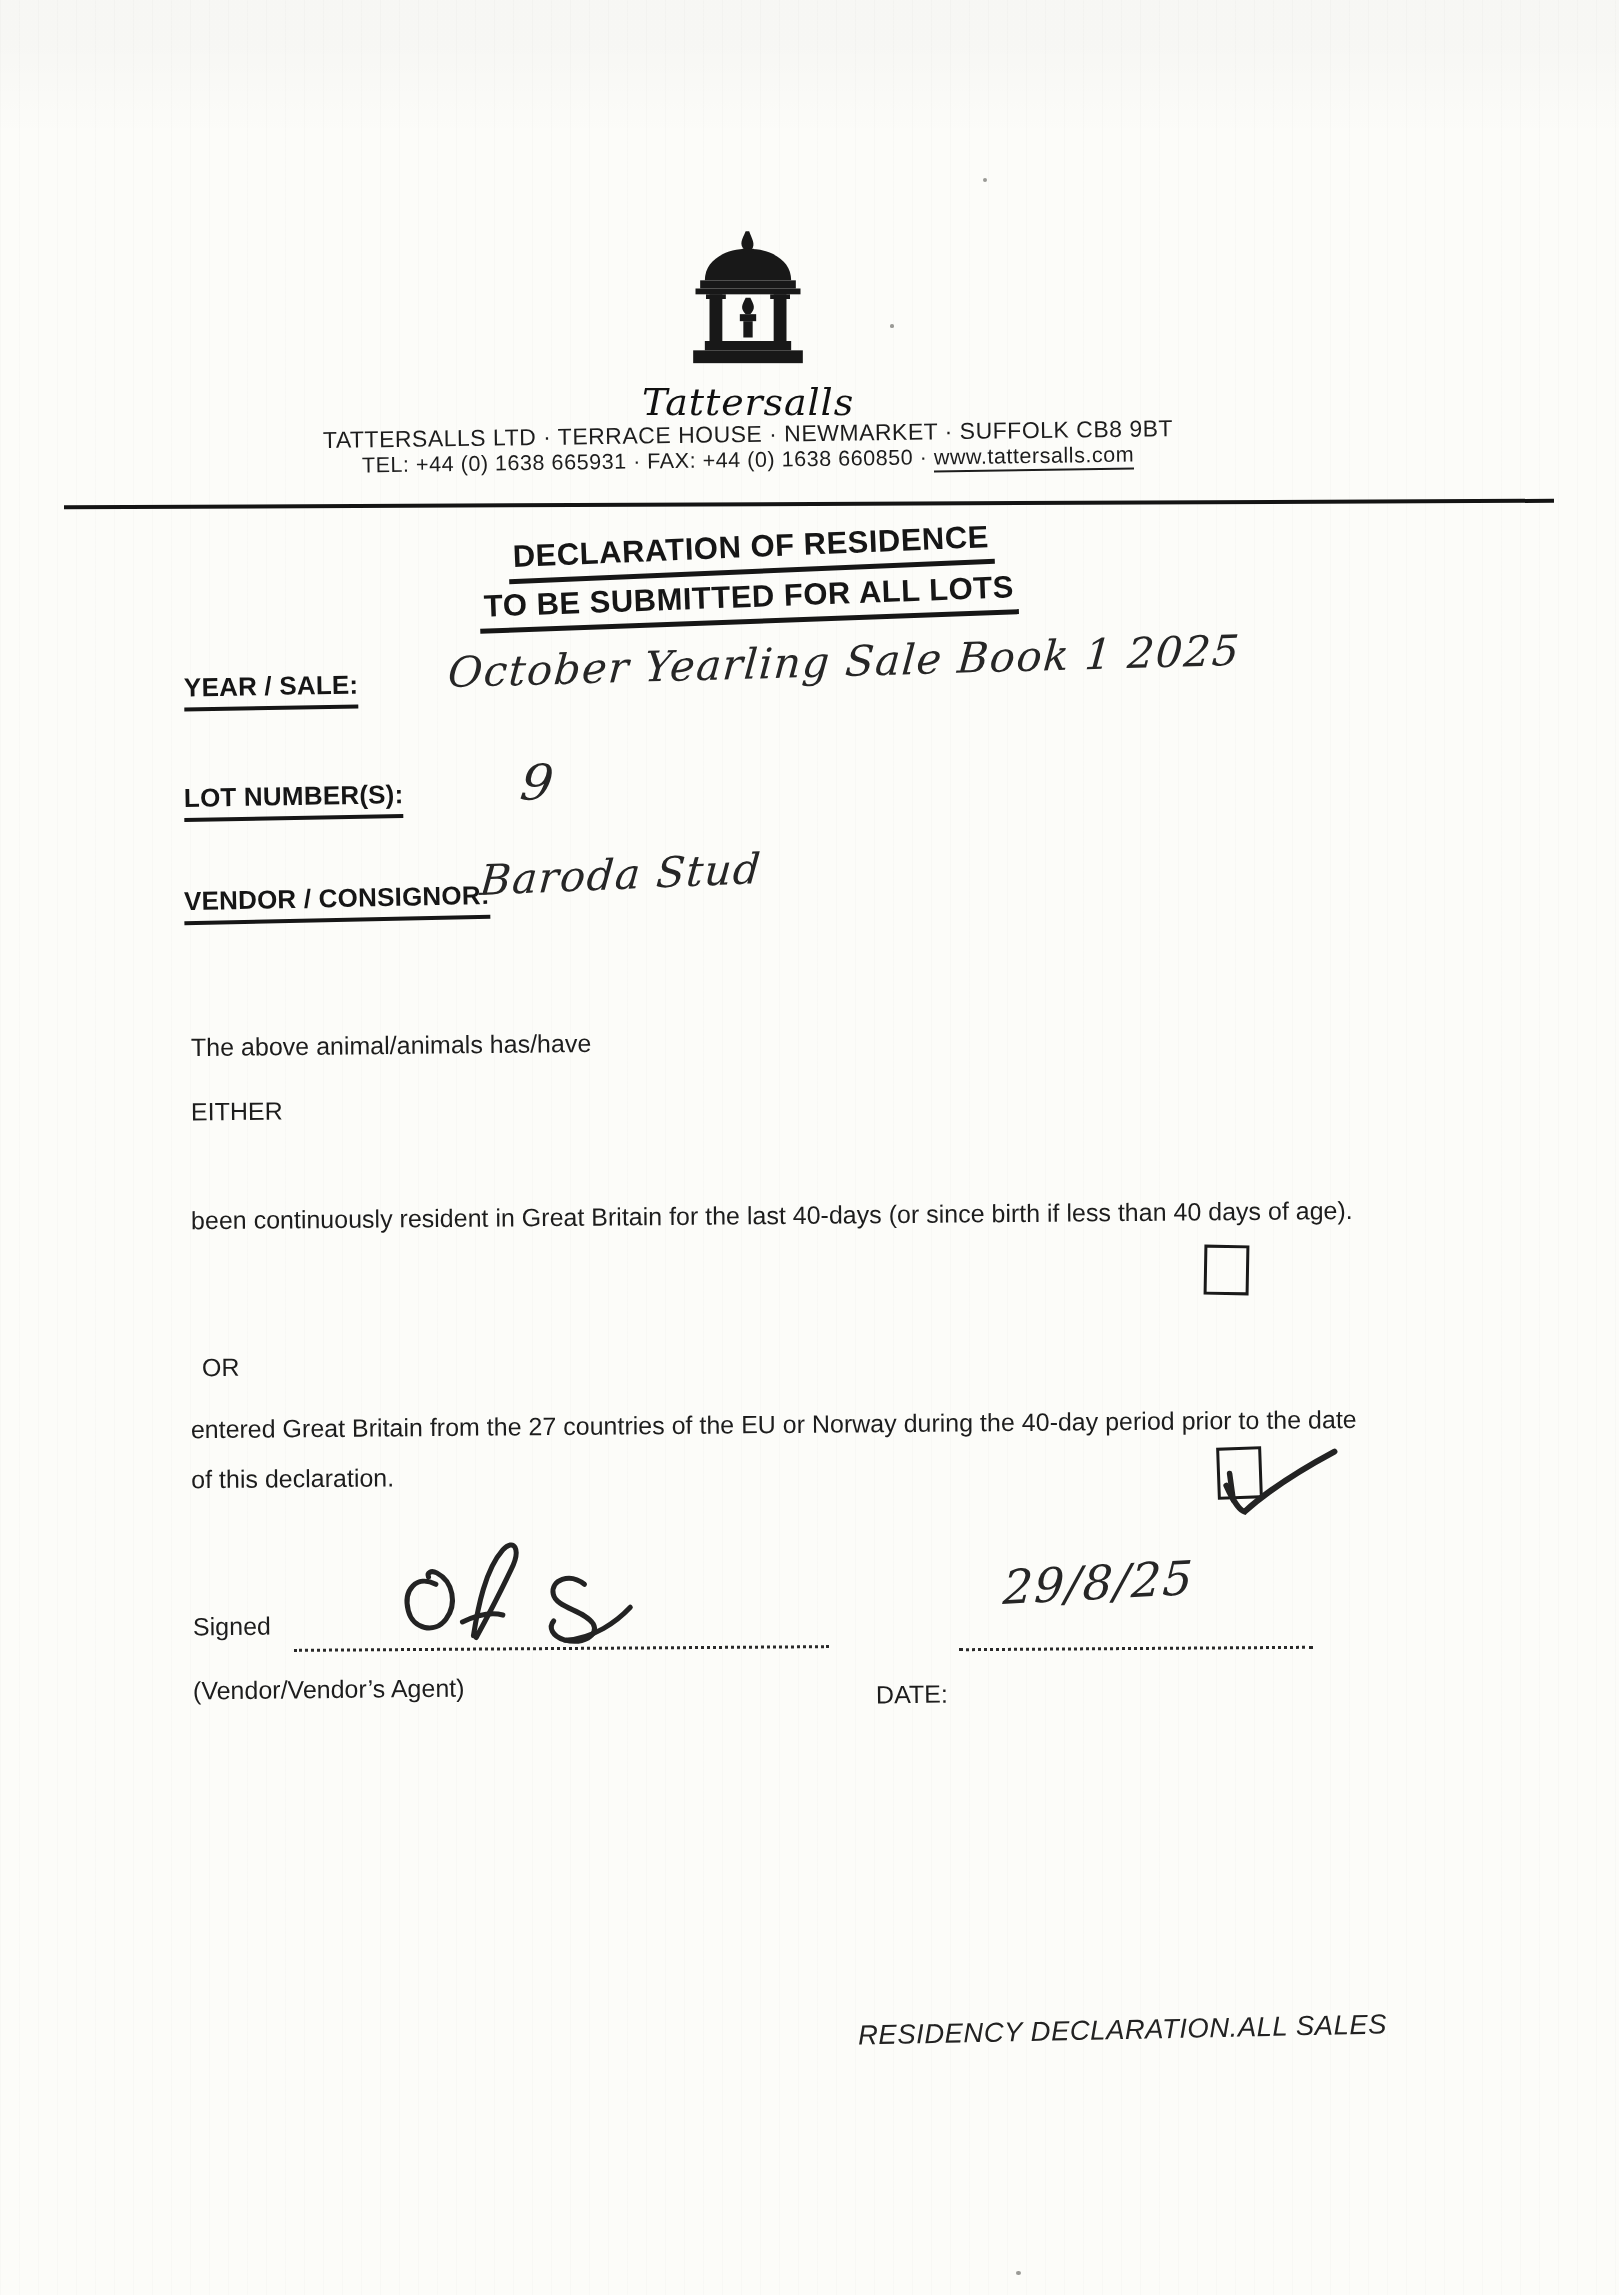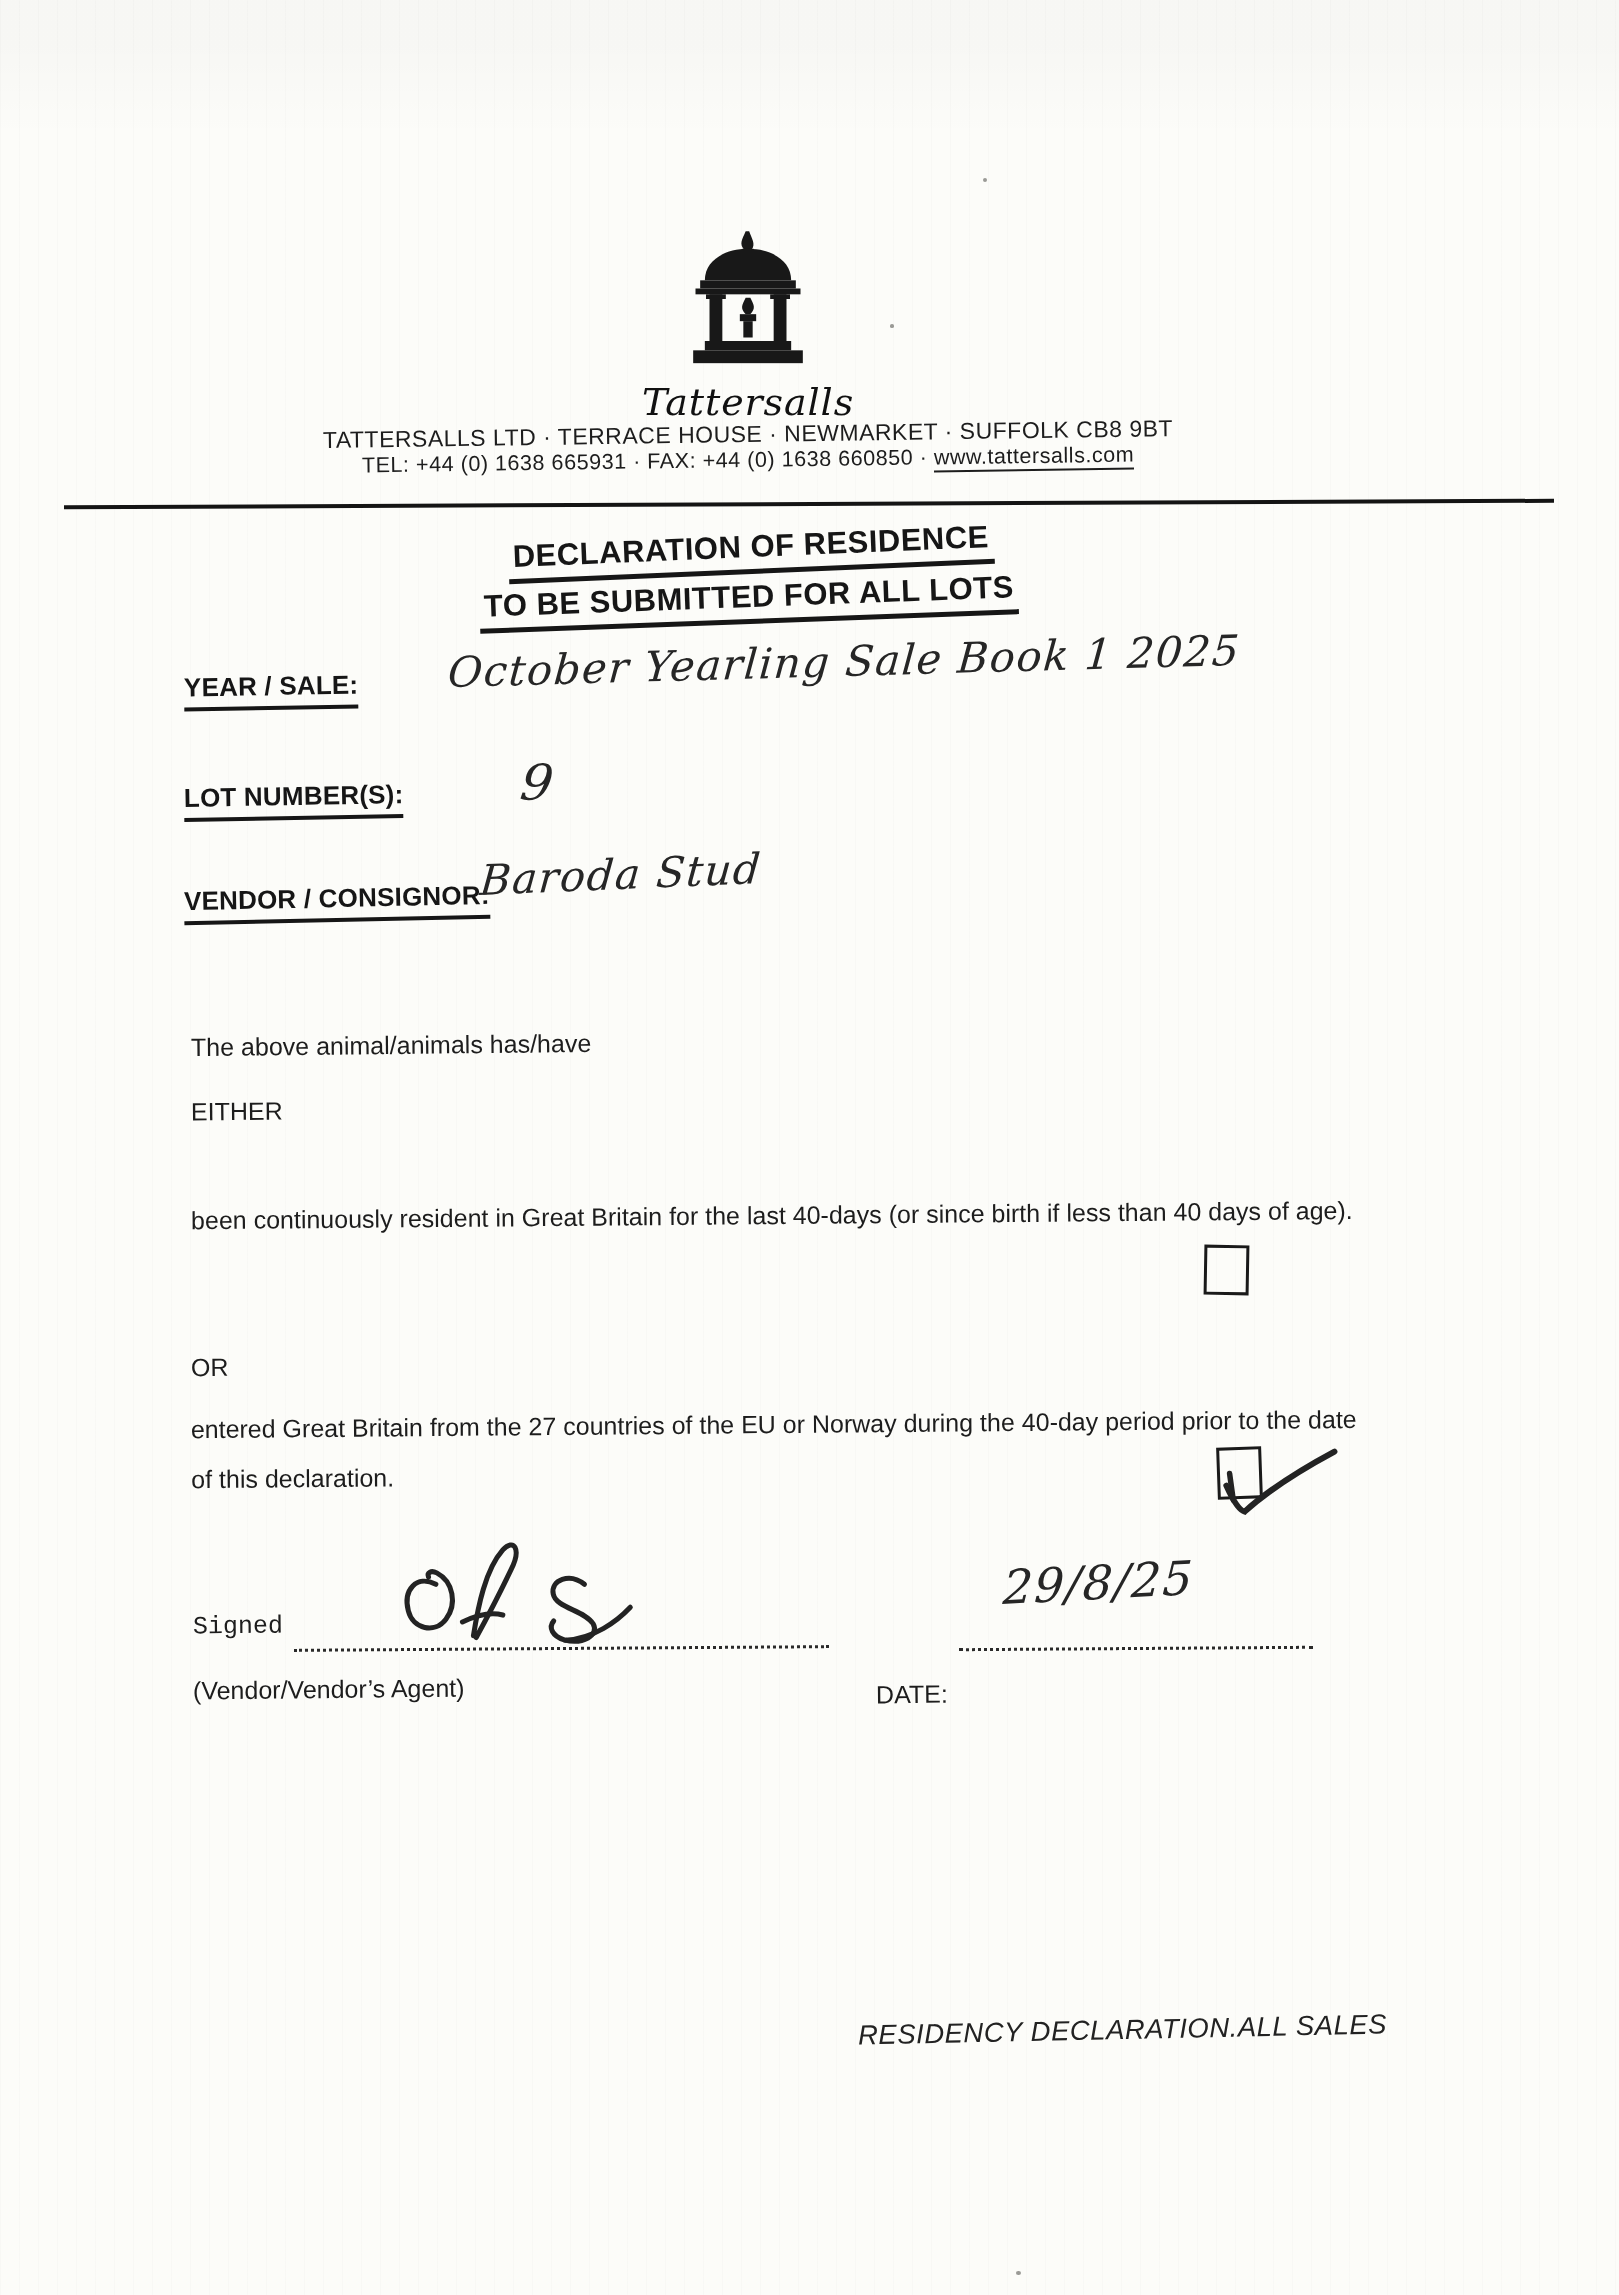--- a/index.html
+++ b/index.html
@@ -114,32 +114,32 @@
   <div class="abs body-text" style="left:191px;top:1031px;transform:rotate(-0.6deg);">The above animal/animals has/have</div>
 
   <div class="abs body-text bold" style="left:191px;top:1097px;transform:rotate(-0.6deg);">EITHER</div>
 
   <div class="abs body-text para" style="left:191px;top:1190px;">been continuously resident in Great Britain for the last 40-days (or since birth if less than 40 days of age).</div>
 
   <div class="abs checkbox" style="left:1204px;top:1245px;width:39px;height:44px;transform:rotate(1deg);">
     
   </div>
 
-  <div class="abs body-text bold" style="left:191px;top:1353px;transform:rotate(-0.6deg);">OR</div>
+  <div class="abs body-text bold" style="left:202px;top:1353px;transform:rotate(-0.6deg);">OR</div>
 
   <div class="abs body-text para" style="left:191px;top:1399px;">entered Great Britain from the 27 countries of the EU or Norway during the 40-day period prior to the date of this declaration.</div>
 
   <div class="abs checkbox checked" style="left:1217px;top:1447px;width:39px;height:46px;transform:rotate(-2deg);">
     <svg class="tick" width="138" height="101" viewBox="0 0 300 220" style="position:absolute;left:-8.3px;top:-19px;">
       <path d="M38 92 L 44 150" fill="none" stroke="#232323" stroke-width="12" stroke-linecap="round"></path>
       <path d="M30 118 Q 52 172 68 176 Q 140 115 268 52" fill="none" stroke="#232323" stroke-width="13" stroke-linecap="round"></path>
     </svg>
   </div>
 
-  <div class="abs body-text" style="left:193px;top:1612px;transform:rotate(-0.6deg);font-family:Liberation Mono, monospace;">Signed</div>
+  <div class="abs body-text" style="left:193px;top:1612px;transform:rotate(-0.6deg);">Signed</div>
   <div class="abs dotline" style="left:294px;top:1647px;width:535px;transform:rotate(-0.4deg);"></div>
 
   <svg class="abs" style="left:390px;top:1529px;" width="321" height="129" viewBox="0 0 700 280">
     <g fill="none" stroke="#232323" stroke-width="11" stroke-linecap="round">
       <path d="M100 120 C 58 98, 28 132, 40 178 C 50 218, 98 228, 122 196 C 147 163, 138 114, 102 95 C 90 89, 80 94, 84 104"></path>
       <path d="M182 232 C 192 168, 208 88, 246 45 C 270 19, 287 42, 264 88 C 243 132, 212 192, 188 236"></path>
       <path d="M158 202 C 192 186, 224 181, 246 187"></path>
       <path d="M424 120 C 392 94, 350 110, 356 141 C 362 172, 424 176, 443 206 C 457 231, 420 252, 380 241 C 354 233, 345 214, 357 200"></path>
       <path d="M382 242 C 444 238, 494 202, 524 170"></path>
     </g>

